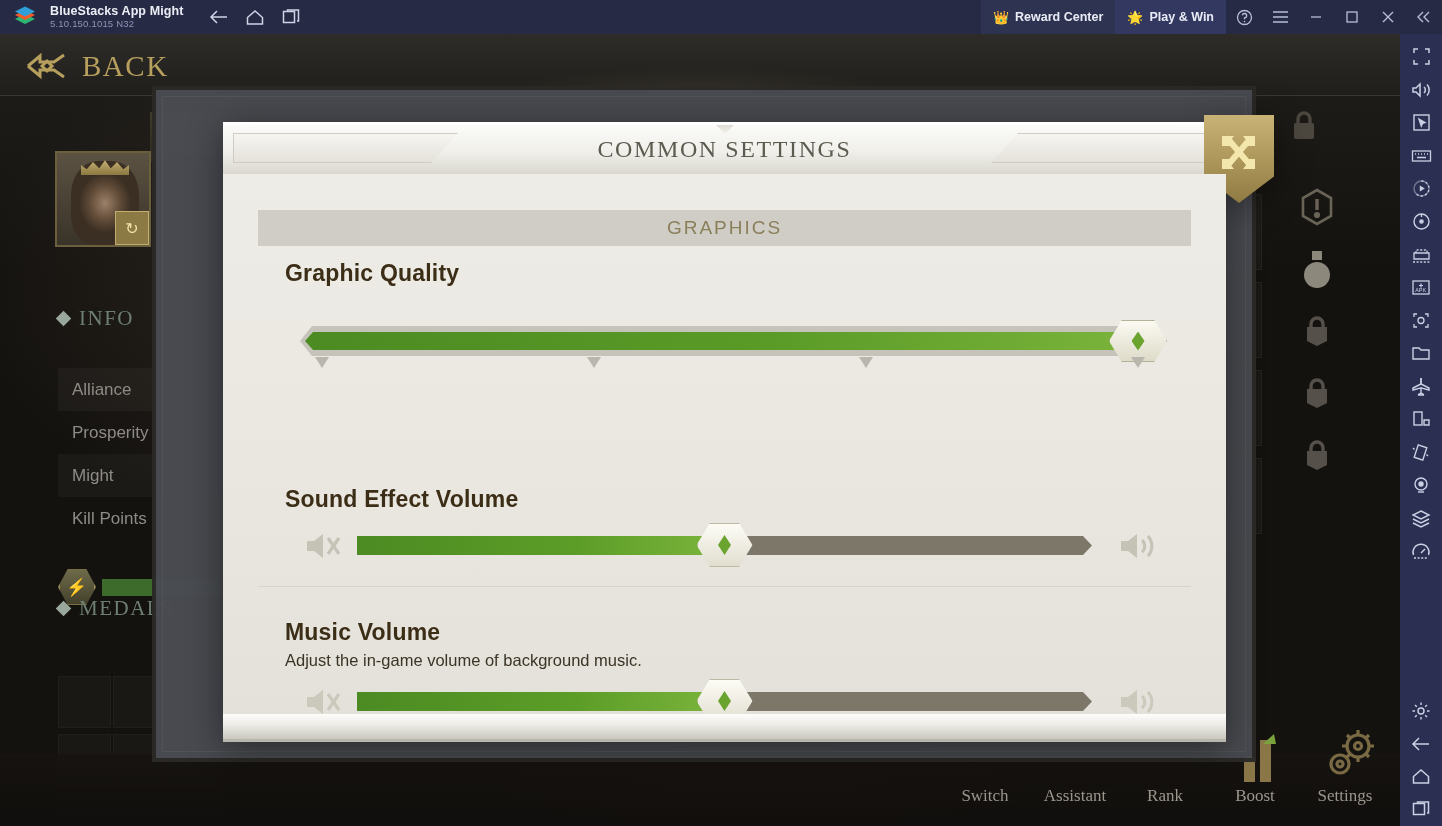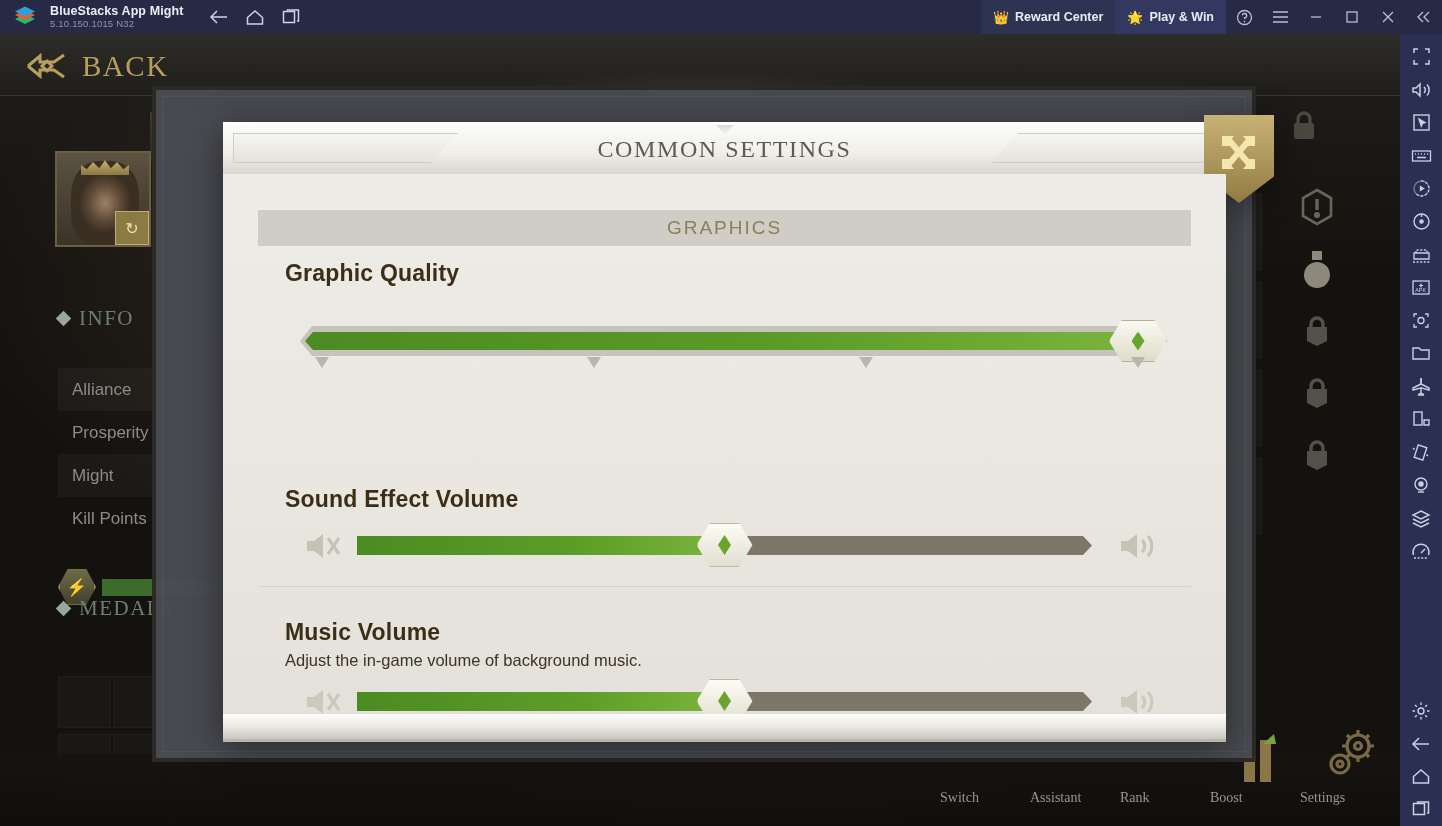--- a/index.html
+++ b/index.html
@@ -167,22 +167,22 @@
   .rp-num { position: absolute; right: 196px; top: 160px; color: #6a5f3e; font-size: 19px; font-family:"Liberation Serif",serif;}
 
   
   .bottom-nav {
     position: absolute; left: 0; bottom: 0; width: 1400px; height: 72px;
     background: linear-gradient(180deg, rgba(22,19,16,.85), rgba(16,14,12,.95));
     display: flex; align-items: flex-end; justify-content: flex-end;
     padding-right: 10px;
   }
   .bn-item {
-    width: 90px; color: #9b958c;
-    font-family: "Liberation Serif", serif; font-size: 14px;
+    width: 90px; text-align: center; color: #9b958c;
+    font-family: "Liberation Serif", serif; font-size: 17px;
     padding-bottom: 20px;
   }
   .bn-icons { position: absolute; right: 20px; bottom: 42px; display: flex; gap: 44px; }
   .boost-icon { width: 44px; height: 54px; position: relative; }
   .gears-icon { width: 62px; height: 58px; color: #7a6a44; }
 
   
   .dim-panel {
     position: absolute; left: 152px; top: 86px; width: 1104px; height: 676px;
     background: #4a4c52; opacity: .97;

